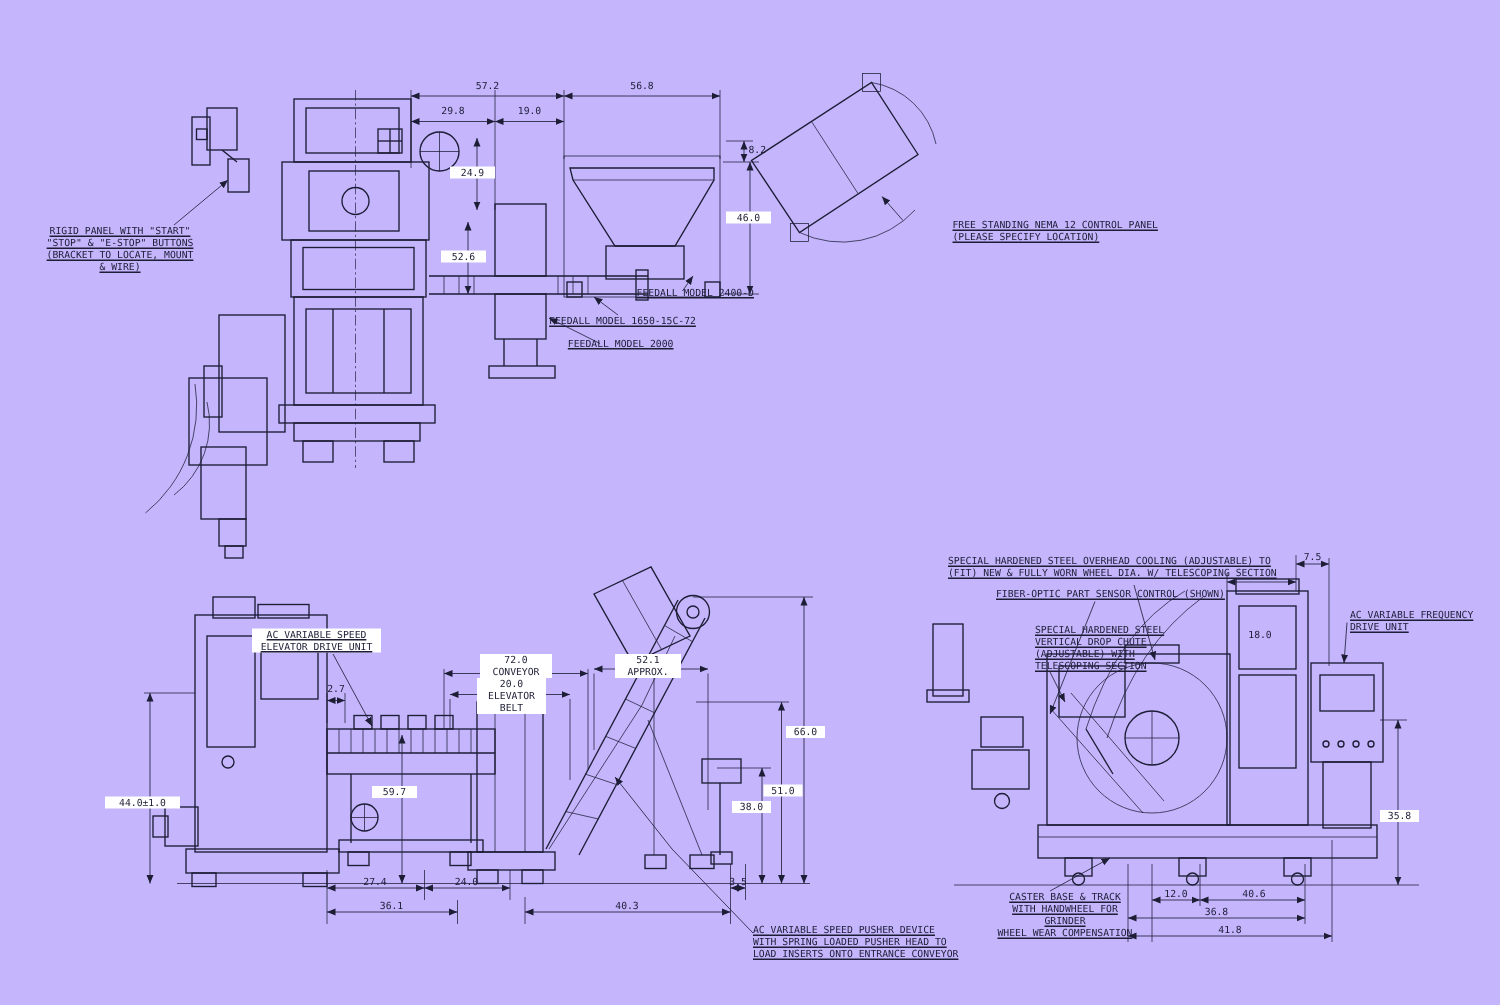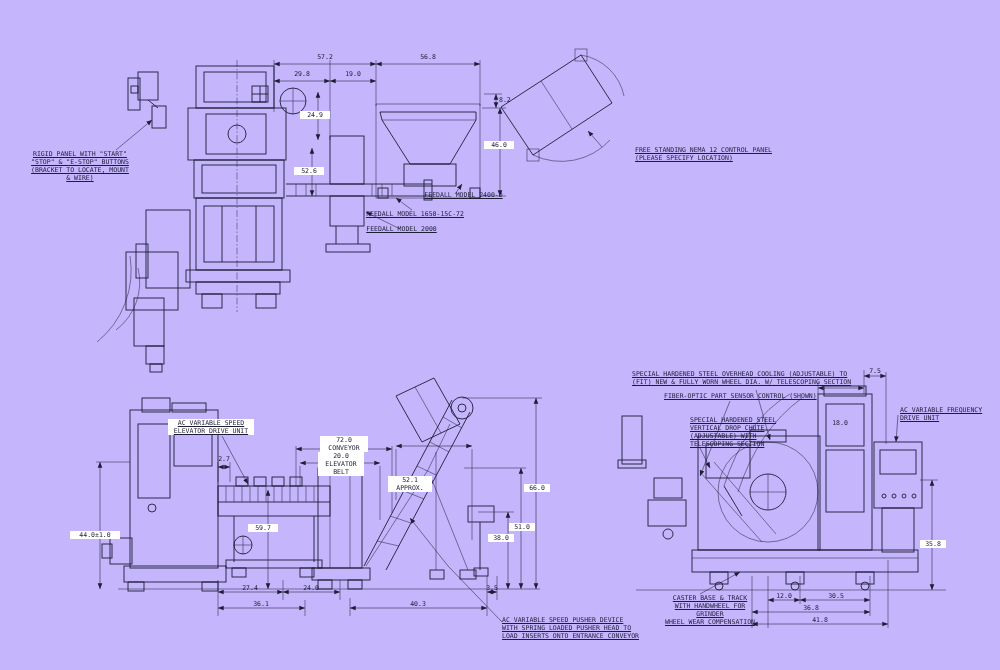--- a/index.html
+++ b/index.html
@@ -309,35 +309,35 @@
       <div class="lbl" style="left: 307px; top: 53px; width: 36px;">57.2</div>
       <div class="lbl" style="left: 284px; top: 70px; width: 36px;">29.8</div>
       <div class="lbl" style="left: 335px; top: 70px; width: 36px;">19.0</div>
       <div class="lbl" style="left: 410px; top: 53px; width: 36px;">56.8</div>
       <div class="lbl left" style="left: 499px; top: 96px; width: 22px;">8.2</div>
       <div class="lbl mask" style="left: 300px; top: 111px; width: 30px;">24.9</div>
       <div class="lbl mask" style="left: 484px; top: 141px; width: 30px;">46.0</div>
       <div class="lbl mask" style="left: 294px; top: 167px; width: 30px;">52.6</div>
       <div class="lbl u" style="left: 416px; top: 191px; width: 95px;">FEEDALL MODEL 2400-D</div>
       <div class="lbl u" style="left: 360px; top: 210px; width: 110px;">FEEDALL MODEL 1650-15C-72</div>
-      <div class="lbl u" style="left: 354px; top: 225px; width: 95px;">FEEDALL MODEL 2000</div>
+      <div class="lbl u" style="left: 354px; top: 225px; width: 95px; text-align: right;">FEEDALL MODEL 2000</div>
       <div class="lbl u" style="left: 30px; top: 150px; width: 100px;">RIGID PANEL WITH "START"
 "STOP" &amp; "E-STOP" BUTTONS
 (BRACKET TO LOCATE, MOUNT
 &amp; WIRE)</div>
       <div class="lbl u left" style="left: 604px; top: 146px; width: 160px; margin-left: 31px;">FREE STANDING NEMA 12 CONTROL PANEL
 (PLEASE SPECIFY LOCATION)</div>
       <div class="lbl u mask" style="left: 168px; top: 419px; width: 86px;">AC VARIABLE SPEED
 ELEVATOR DRIVE UNIT</div>
       <div class="lbl mask" style="left: 320px; top: 436px; width: 48px;">72.0
 CONVEYOR</div>
       <div class="lbl mask" style="left: 318px; top: 452px; width: 46px;">20.0
 ELEVATOR
 BELT</div>
-      <div class="lbl mask" style="left: 388px; top: 436px; width: 44px; margin-top: 40px;">52.1
+      <div class="lbl mask" style="left: 410px; top: 436px; width: 44px;">52.1
 APPROX.</div>
       <div class="lbl" style="left: 212px; top: 455px; width: 24px;">2.7</div>
       <div class="lbl mask" style="left: 248px; top: 524px; width: 30px;">59.7</div>
       <div class="lbl mask" style="left: 70px; top: 531px; width: 50px;">44.0±1.0</div>
       <div class="lbl" style="left: 235px; top: 584px; width: 30px;">27.4</div>
       <div class="lbl" style="left: 296px; top: 584px; width: 30px;">24.0</div>
       <div class="lbl" style="left: 246px; top: 600px; width: 30px;">36.1</div>
       <div class="lbl" style="left: 403px; top: 600px; width: 30px;">40.3</div>
       <div class="lbl" style="left: 480px; top: 584px; width: 24px;">3.5</div>
       <div class="lbl mask" style="left: 488px; top: 534px; width: 26px;">38.0</div>
@@ -355,18 +355,18 @@
 VERTICAL DROP CHUTE
 (ADJUSTABLE) WITH
 TELESCOPING SECTION</div>
       <div class="lbl u left" style="left: 900px; top: 406px; width: 95px;">AC VARIABLE FREQUENCY
 DRIVE UNIT</div>
       <div class="lbl mask" style="left: 920px; top: 540px; width: 26px;">35.8</div>
       <div class="lbl u" style="left: 660px; top: 594px; width: 100px;">CASTER BASE &amp; TRACK
 WITH HANDWHEEL FOR GRINDER
 WHEEL WEAR COMPENSATION</div>
       <div class="lbl" style="left: 769px; top: 592px; width: 30px;">12.0</div>
-      <div class="lbl" style="left: 821px; top: 592px; width: 30px;">30.5</div>
+      <div class="lbl" style="left: 821px; top: 592px; width: 30px;">40.6</div>
       <div class="lbl" style="left: 796px; top: 604px; width: 30px;">36.8</div>
       <div class="lbl" style="left: 805px; top: 616px; width: 30px;">41.8</div>
     </div>
 
 </div>
 
 </body></html>

